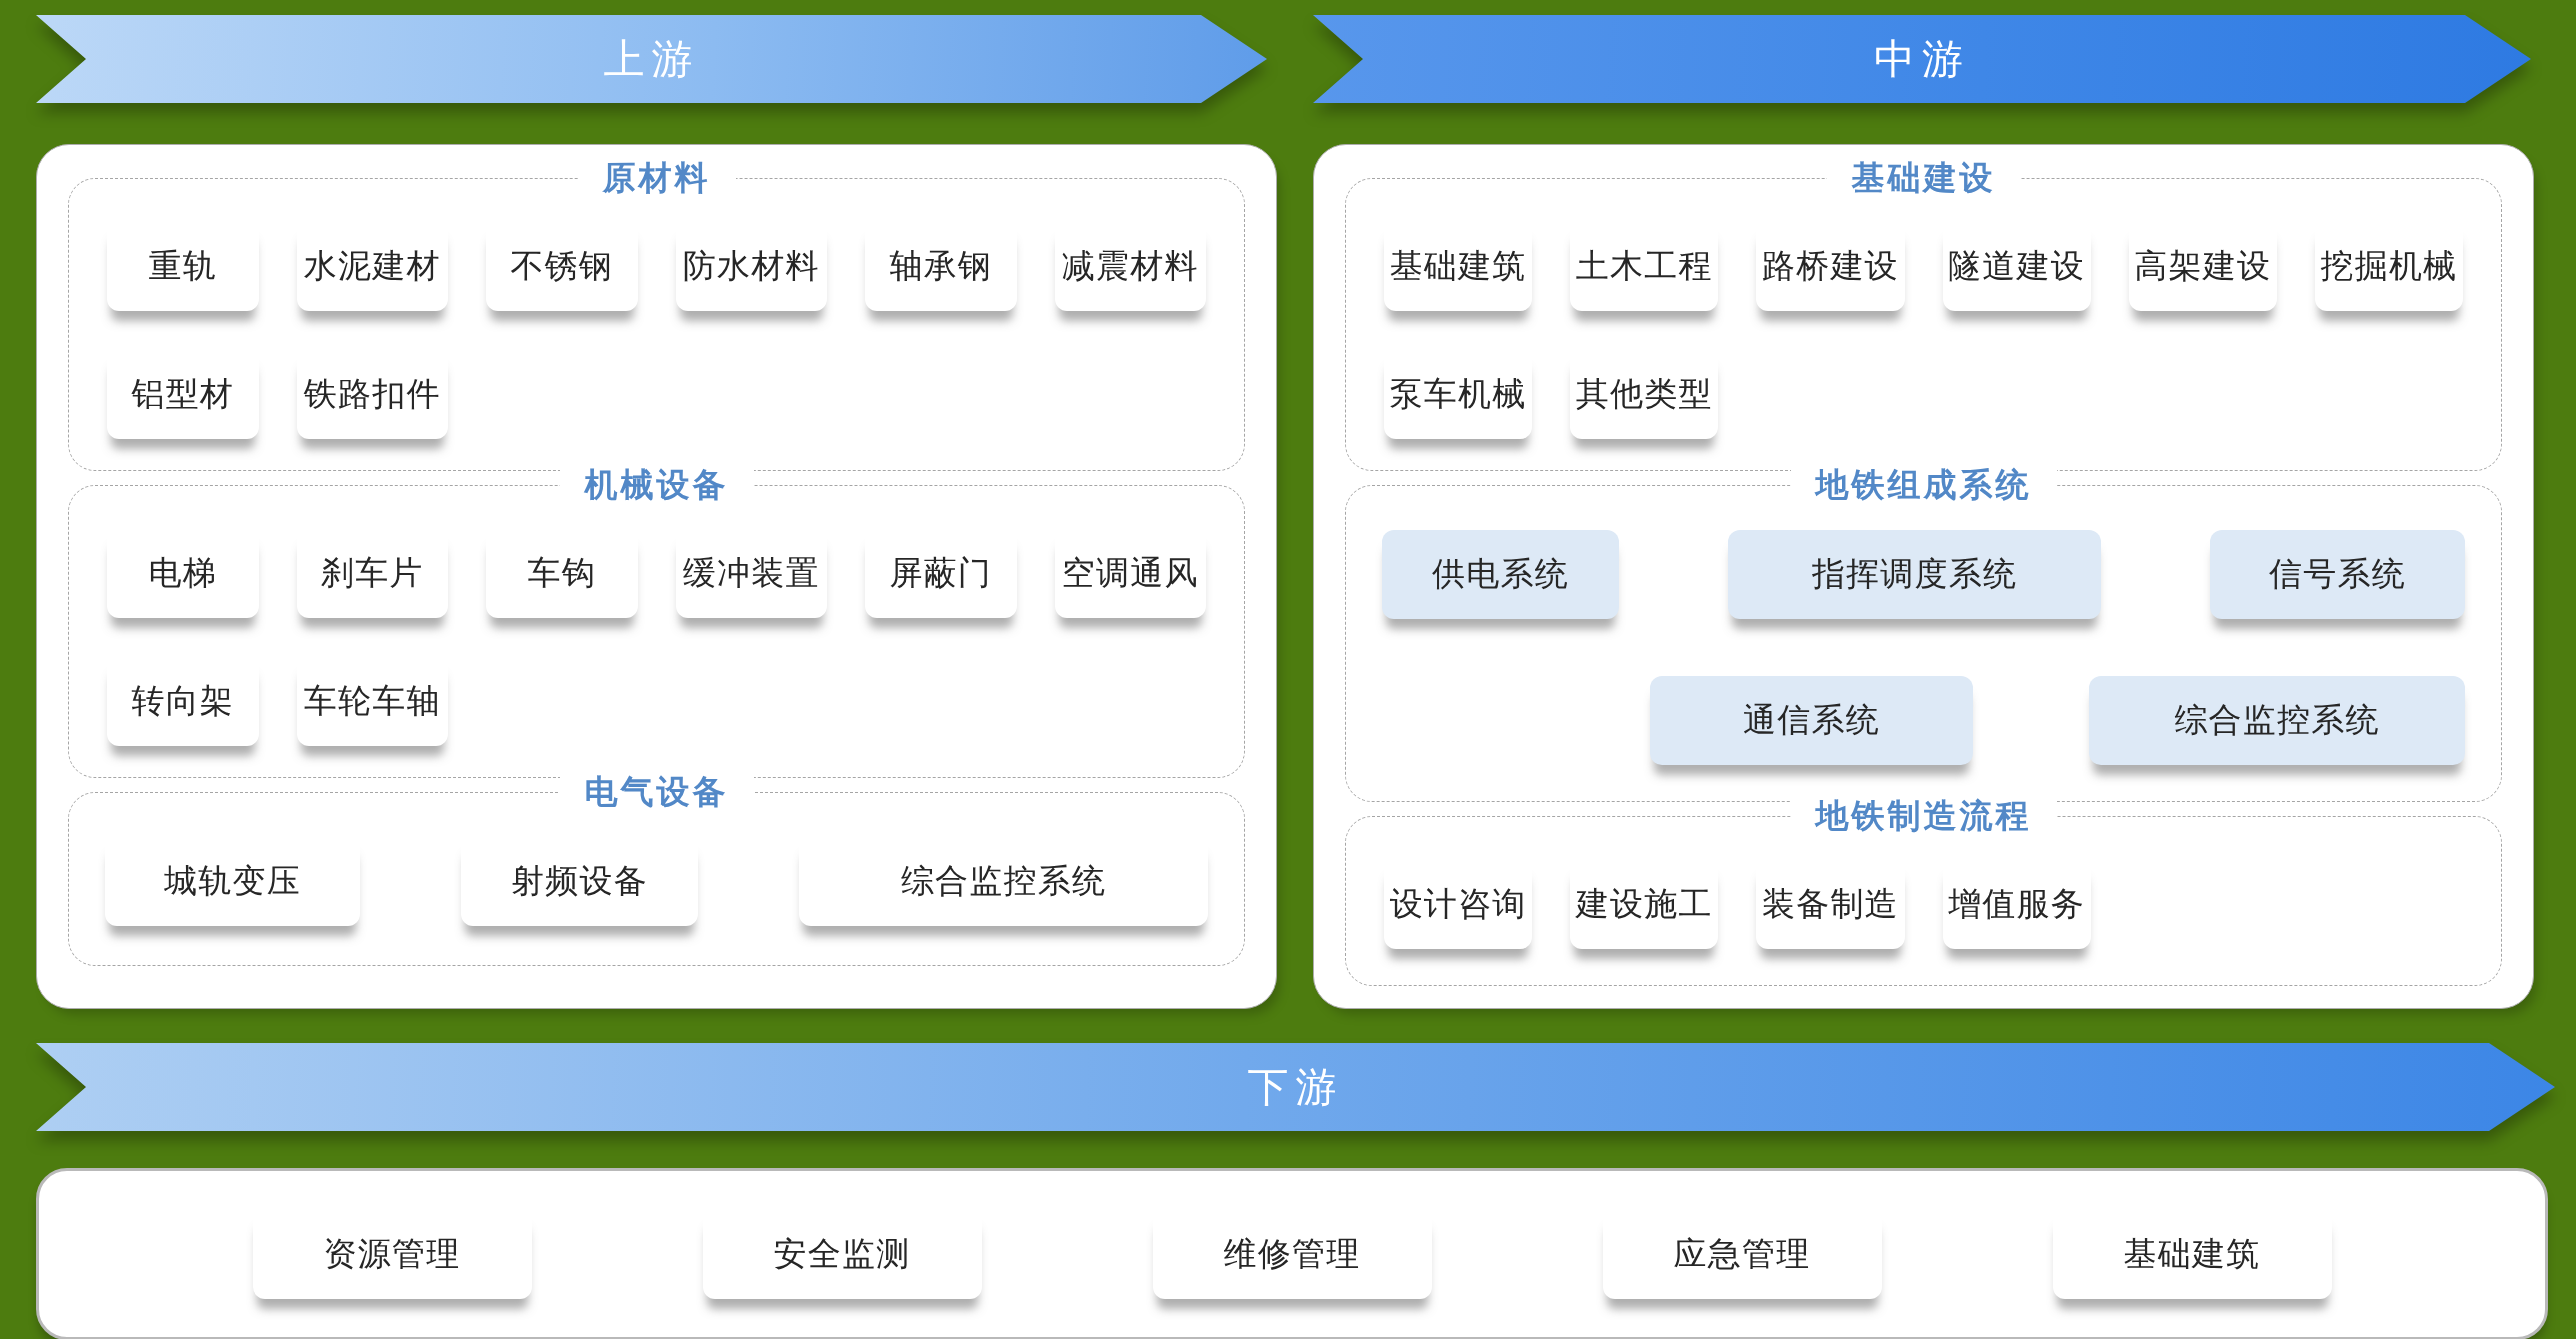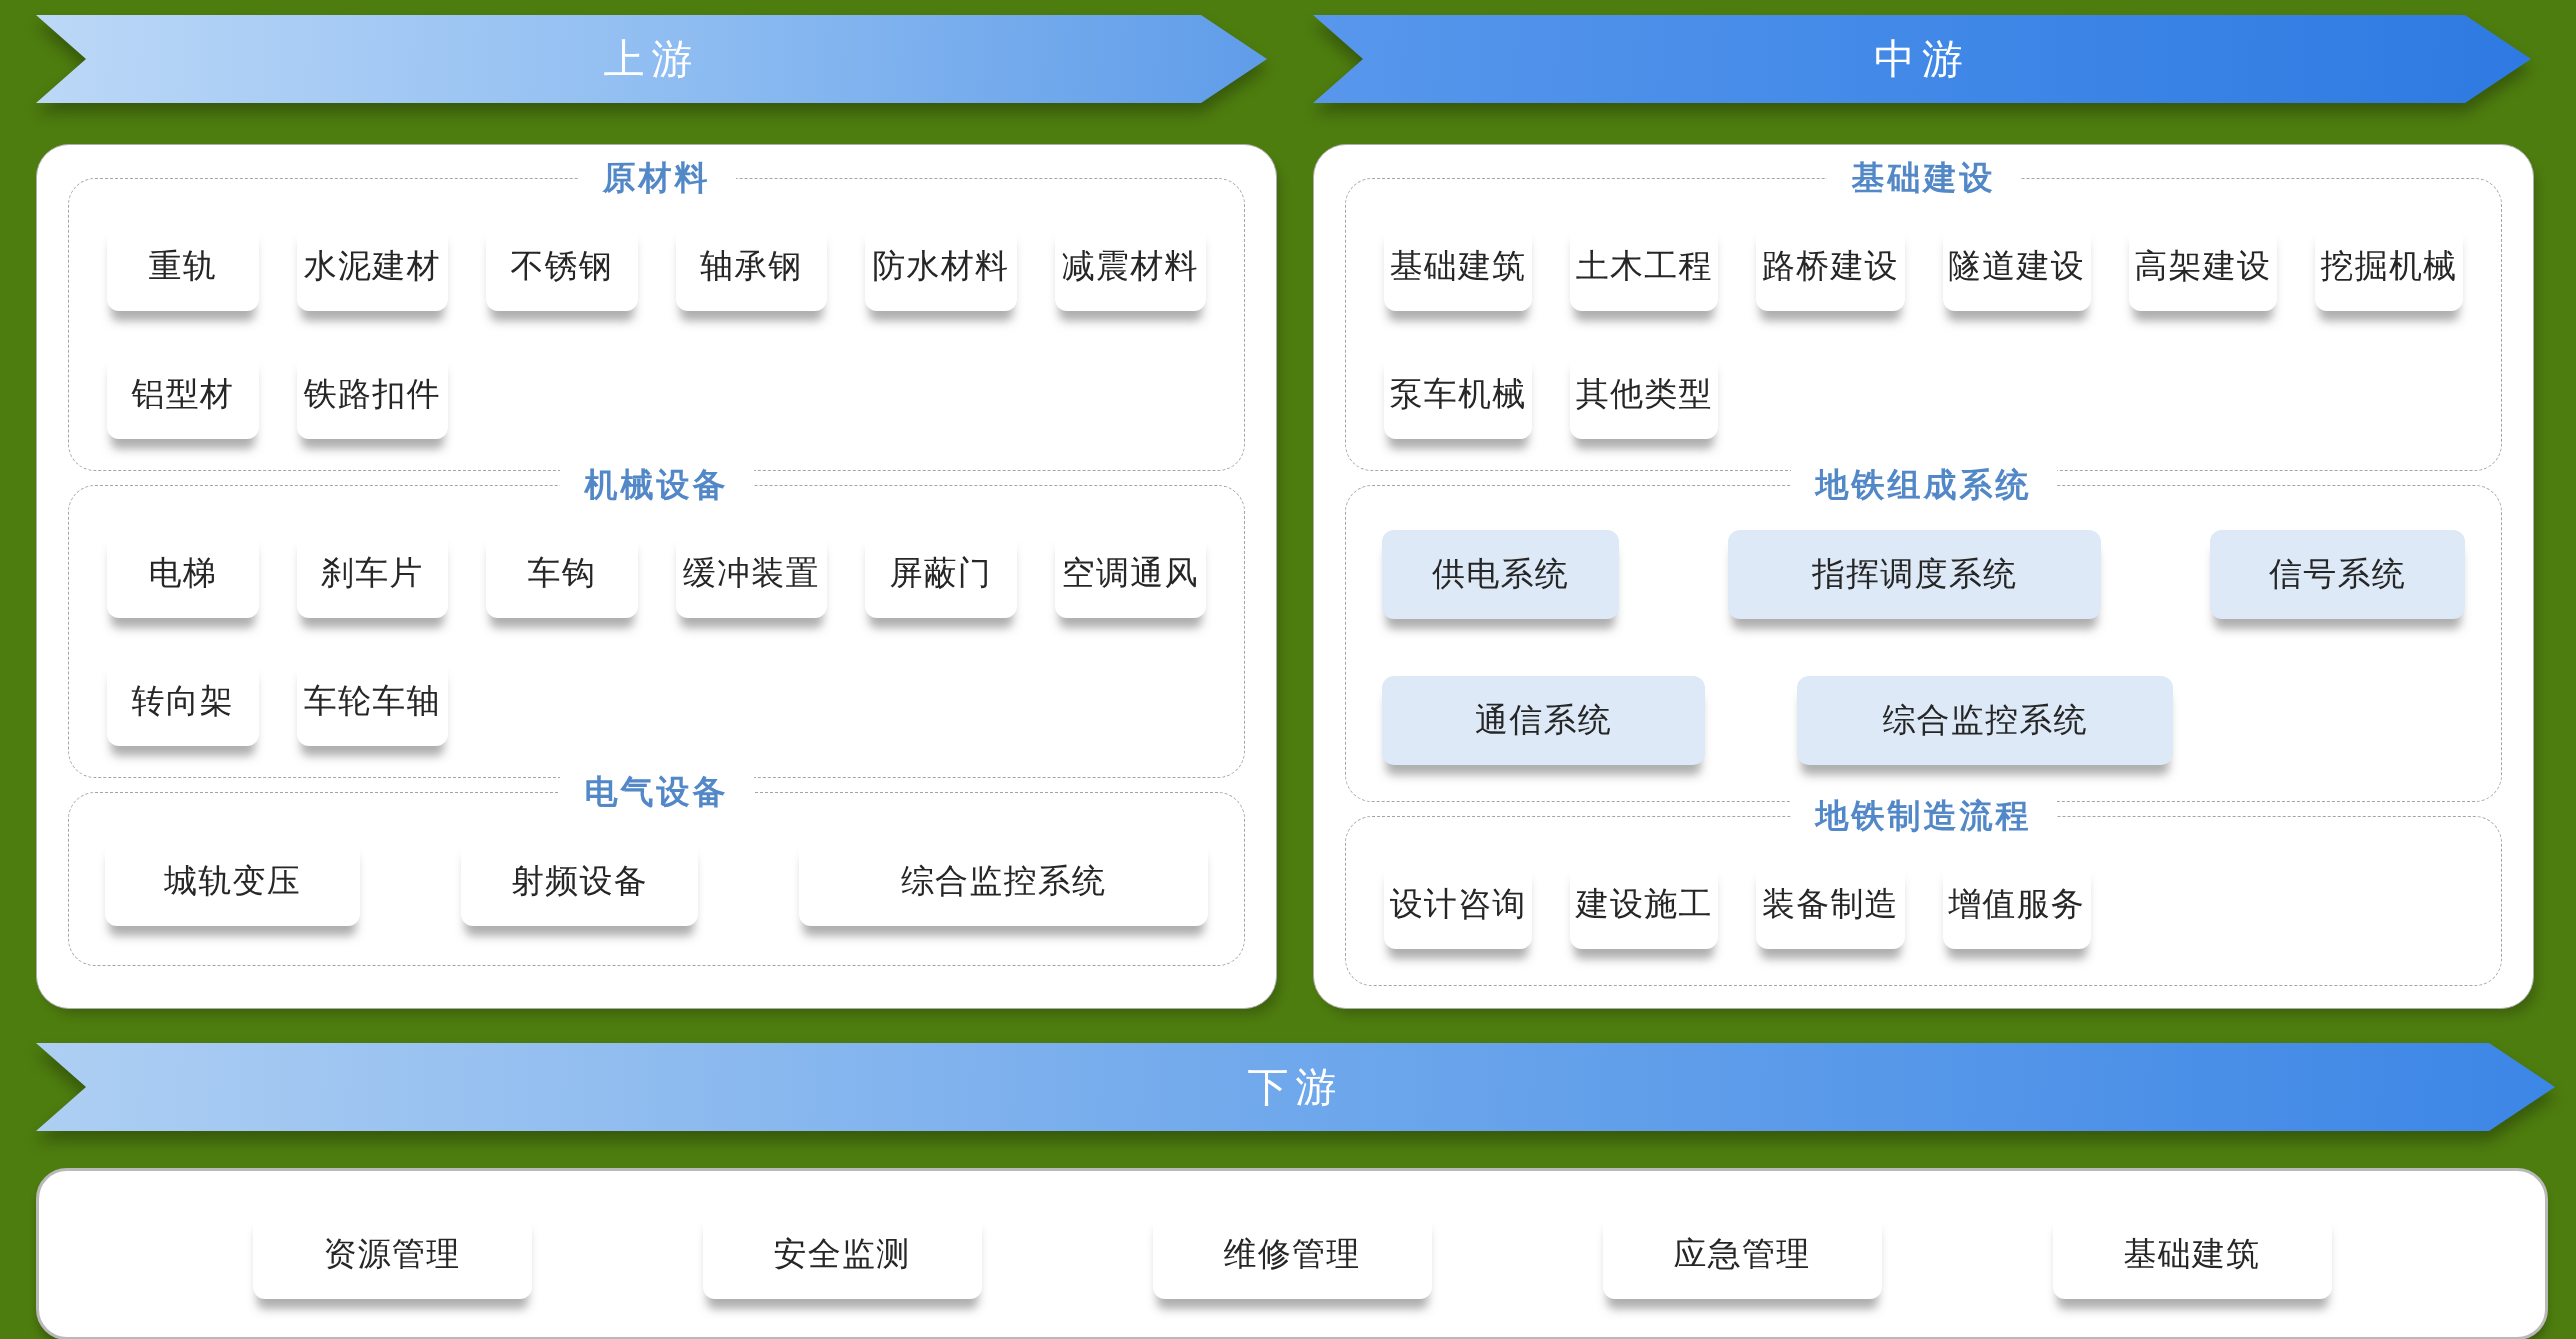--- a/index.html
+++ b/index.html
@@ -43,21 +43,21 @@
   
   .group{position:relative;border:1.8px dashed var(--dash_gray);border-radius:27px;margin-bottom:14.2px;}
   .gtitle{
     position:absolute;top:0;left:50%;transform:translate(-50%,-52%);
     background:#fff;padding:0 25px;white-space:nowrap;
     color:var(--title_blue);font-size:33px;font-weight:700;letter-spacing:3px;
   }
   .grid4{display:grid;grid-template-columns:repeat(6,1fr);gap:39px 38px;padding:43px 38px 31px 38px;}
   .row-flex{display:flex;align-items:center;padding:44px 36px 39px 36px;font-family:Liberation Serif, serif;}
   .row-flex.between{justify-content:space-between;}
-  .row-flex.center{justify-content:flex-start;gap:92px;padding-top:18px;padding-bottom:36px;}
+  .row-flex.center{justify-content:flex-end;gap:116px;padding-top:18px;padding-bottom:36px;}
 
   
   .card{
     background:#fff;border-radius:12px;height:89px;
     display:flex;align-items:center;justify-content:center;
     font-size:33px;font-weight:500;color:var(--text_dark);letter-spacing:1.2px;
     box-shadow:0 14.2px 9.5px -4.7px rgba(95,95,95,.5);
   }
   .card.blue{background:var(--card_blue_bg);}
   .w400{width:237px;} .w430{width:255px;} .w470{width:279px;}
@@ -92,22 +92,22 @@
   <div class="panels-row">
 
     <div class="panel left">
 
       <section class="group">
         <div class="gtitle">原材料</div>
         <div class="grid4">
           <div class="card">重轨</div>
           <div class="card">水泥建材</div>
           <div class="card">不锈钢</div>
+          <div class="card">防水材料</div>
           <div class="card">轴承钢</div>
-          <div class="card">防水材料</div>
           <div class="card">减震材料</div>
           <div class="card">铝型材</div>
           <div class="card">铁路扣件</div>
         </div>
       </section>
 
       <section class="group">
         <div class="gtitle">机械设备</div>
         <div class="grid4">
           <div class="card">电梯</div>

